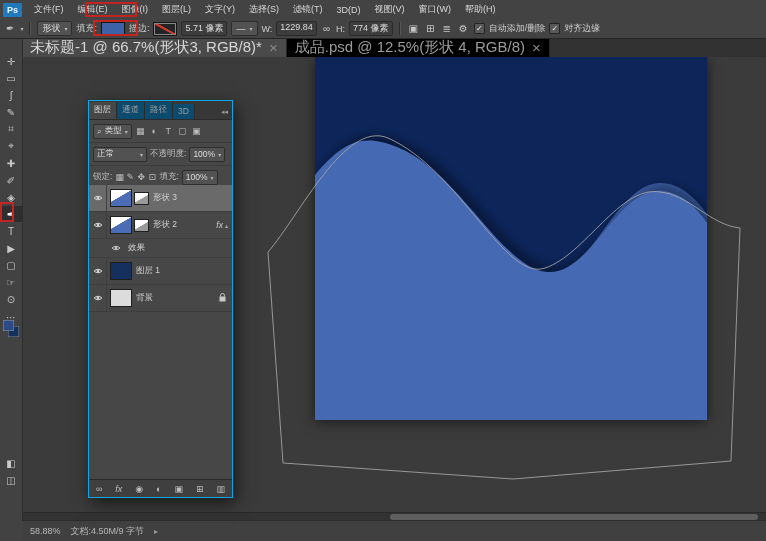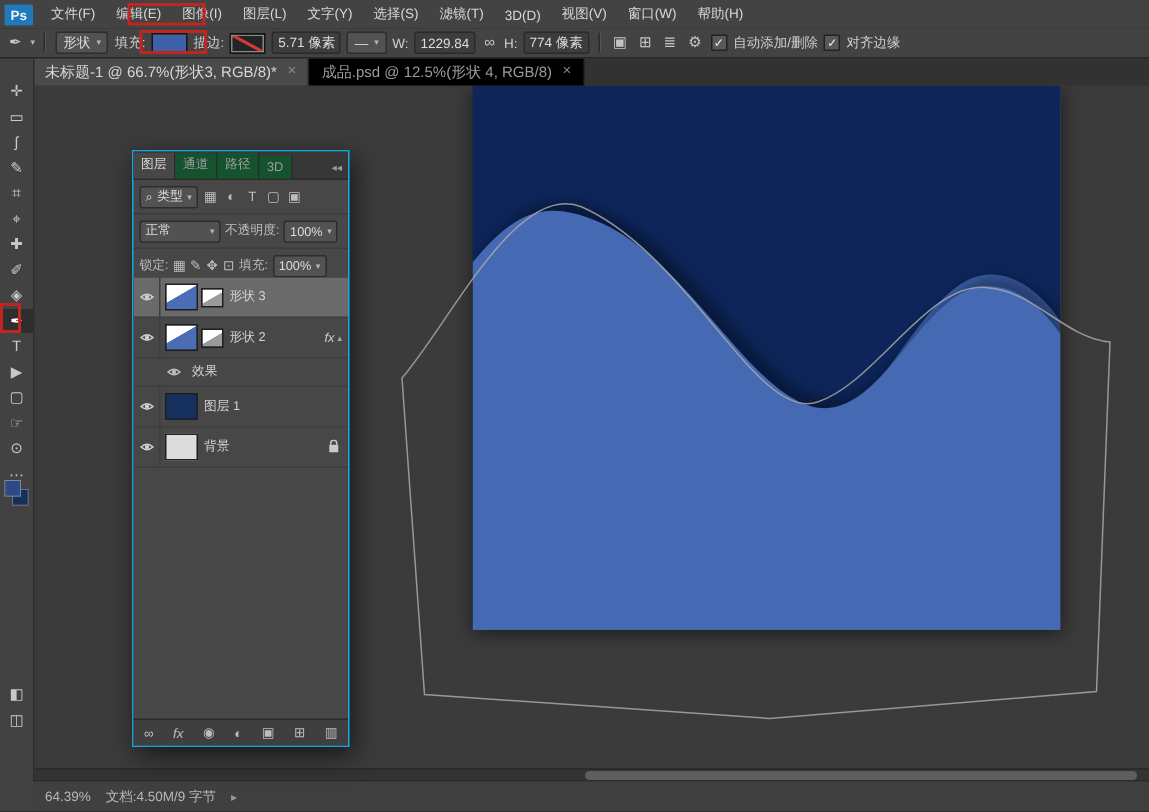--- a/index.html
+++ b/index.html
@@ -13,34 +13,34 @@
            font-size:9px;font-weight:bold;display:flex;align-items:center;justify-content:center;border-radius:1px;}
   .menu-item{padding:0 7px;color:#d8d8d8;white-space:nowrap;}
 
   
   .optionsbar{position:absolute;top:19px;left:0;right:0;height:19px;background:#434343;
               border-bottom:1px solid #262626;display:flex;align-items:center;font-size:9px;gap:4px;
               padding-left:4px;z-index:5;white-space:nowrap;}
   .opt-dd{height:13px;background:#525252;border:1px solid #2d2d2d;border-radius:2px;display:flex;
           align-items:center;padding:0 4px;gap:4px;color:#ddd;}
   .opt-box{height:13px;background:#3d3d3d;border:1px solid #2a2a2a;border-radius:2px;display:flex;
-           align-items:center;padding:0 3px;color:#ddd;}
+           align-items:flex-start;padding:0 3px;color:#ddd;}
   .caret{font-size:6px;color:#b5b5b5;}
   .opt-sep{width:1px;height:13px;background:#2c2c2c;border-right:1px solid #555;margin:0 2px;}
   .opt-icon{color:#c5c5c5;font-size:10px;padding:0 2px;}
   .swatch-border{border:1px solid #151515;box-shadow:inset 0 0 0 1px #888;display:block;}
   .stroke-swatch{width:22px;height:12px;border:1px solid #151515;box-shadow:inset 0 0 0 1px #888;
      background:linear-gradient(to top right,#242424 44%,#cf3a2e 46%,#cf3a2e 54%,#242424 56%);}
   .checkbox{width:9px;height:9px;background:#585858;border:1px solid #222;font-size:8px;line-height:9px;
             color:#f0f0f0;text-align:center;border-radius:1px;}
   .opt-label{color:#cfcfcf;}
 
   
   .tabbar{position:absolute;top:38px;left:22px;right:0;height:19px;background:#323232;display:flex;
-          font-size:10px;z-index:4;}
+          font-size:15px;z-index:4;}
   .doc-tab{display:flex;align-items:center;padding:0 8px;border-right:1px solid #262626;background:#000000;
            color:#9b9b9b;gap:7px;white-space:nowrap;}
   .doc-tab.active{background:#4a4a4a;color:#d6d6d6;}
   .tab-close{color:#8a8a8a;}
 
   
   .toolbar{position:absolute;top:38px;left:0;bottom:0;width:22px;background:#424242;
            border-right:1px solid #2d2d2d;z-index:4;}
   .tool{position:absolute;left:0;width:22px;height:16px;display:flex;align-items:center;
         justify-content:center;font-size:10px;color:#c8c8c8;}
@@ -58,21 +58,21 @@
   
   .statusbar{position:absolute;left:22px;right:0;bottom:0;height:20px;background:#404040;
              border-top:1px solid #2c2c2c;display:flex;align-items:center;font-size:9px;color:#b8b8b8;
              gap:10px;padding-left:8px;z-index:4;}
   .status-arrow{color:#999;font-size:8px;}
 
   
   .layers-panel{position:absolute;left:88px;top:100px;width:143px;height:396px;background:#474747;
                 border:1px solid #0ea5e9;box-shadow:3px 5px 16px rgba(0,0,0,0.6);z-index:6;font-size:8.5px;}
   .lp-tabs{height:18px;background:#373737;display:flex;align-items:flex-end;border-bottom:1px solid #2b2b2b;}
-  .lp-tab{padding:2px 5px 3px;background:#14532d;color:#9d9d9d;border-right:1px solid #2b2b2b;}
+  .lp-tab{padding:2px 5px 3px;background:#0c4a6e;color:#9d9d9d;border-right:1px solid #2b2b2b;}
   .lp-tab.active{background:#474747;color:#d8d8d8;}
   .lp-collapse{margin-left:auto;color:#9a9a9a;font-size:7px;padding:0 4px 3px;}
   .lp-row{height:22px;display:flex;align-items:center;padding:0 4px;gap:3px;border-bottom:1px solid #3c3c3c;}
   .lp-dd{height:13px;background:#525252;border:1px solid #2d2d2d;border-radius:2px;display:flex;
          align-items:center;padding:0 3px;gap:3px;color:#ddd;}
   .lp-icon{width:11px;text-align:center;color:#bdbdbd;font-size:9px;}
   .lp-label{color:#bdbdbd;}
   .layer-list{position:absolute;top:84px;left:0;right:0;bottom:17px;background:#474747;overflow:hidden;}
   .layer-row{height:26px;display:flex;align-items:center;border-bottom:1px solid #3e3e3e;position:relative;}
   .layer-row.selected{background:#6a6a6a;}
@@ -336,21 +336,21 @@
       <span style="font-style:italic">fx</span>
       <span>◉</span>
       <span>◐</span>
       <span>▣</span>
       <span>⊞</span>
       <span>▥</span>
     </div>
   </div>
 
   <div class="statusbar">
-    <span>64.39%</span>
+    <span>58.88%</span>
     <span>文档:4.50M/9 字节</span>
     <span class="status-arrow">▸</span>
   </div>
 
   <div class="annotation anno-menu"></div>
   <div class="annotation anno-fill"></div>
   <div class="annotation anno-pen"></div>
 
 </div>
 

